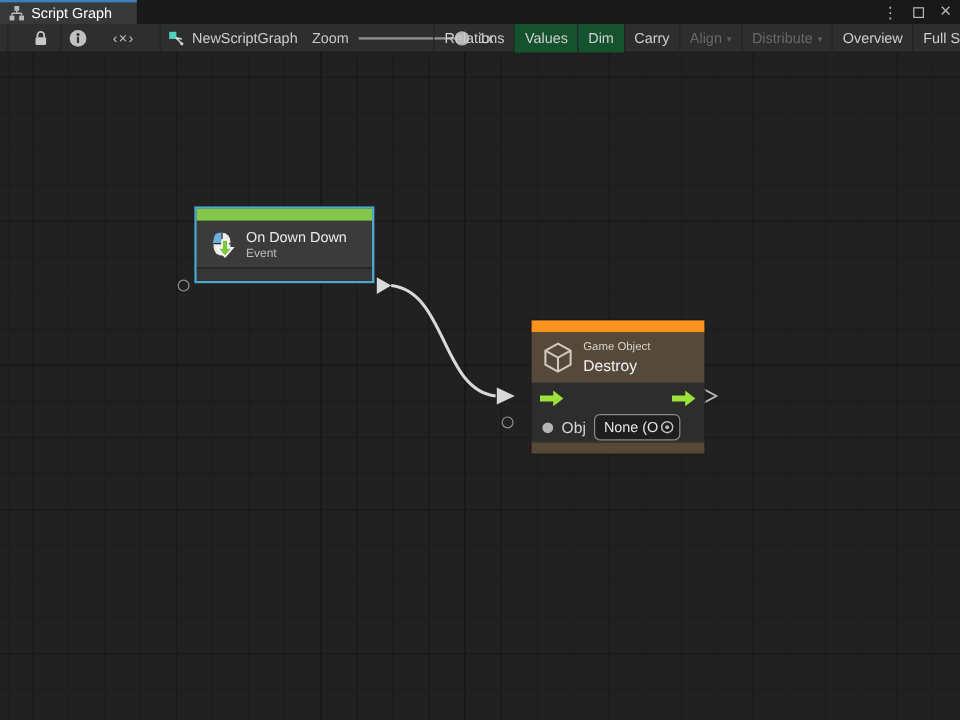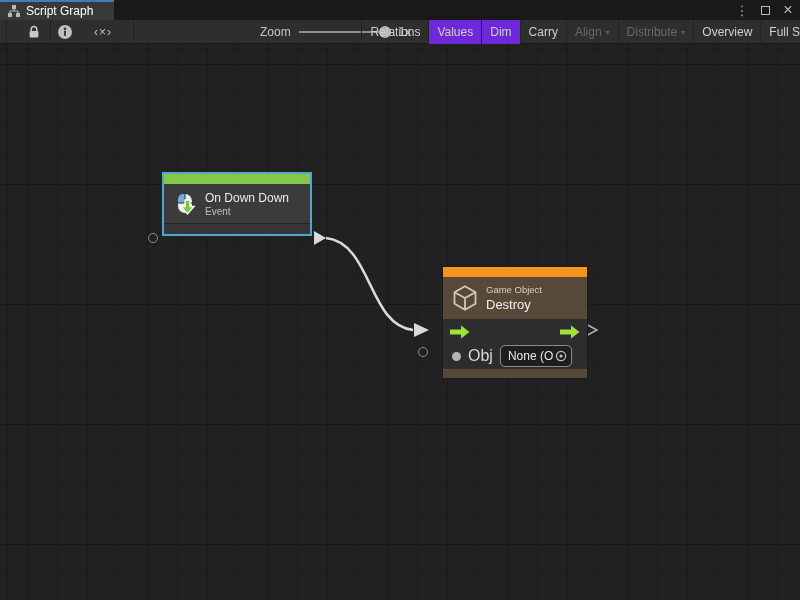--- a/index.html
+++ b/index.html
@@ -26,21 +26,21 @@
   .tb-graphname span { font-size:12px; color:#cfcfcf; }
   .tb-zoom { position:absolute; left:260px; top:0; height:24px; display:flex; align-items:center; gap:8px; }
   .tb-zoom .zlabel { font-size:12px; color:#c6c6c6; }
   .slider { position:relative; width:92px; height:24px; }
   .slider .track { position:absolute; left:0; right:0; top:11px; height:2px; background:#8f8f8f; }
   .slider .handle { position:absolute; right:0; top:6px; width:12px; height:12px; border-radius:50%; background:#b4b4b4; }
   .tb-zoom .zvalue { font-size:12px; color:#c6c6c6; }
   .tb-right { position:absolute; right:0; top:0; height:24px; display:flex; }
   .rb { height:24px; display:flex; align-items:center; gap:4px; padding:0 8px; font-size:12px;
         color:#cfcfcf; border-left:1px solid #232323; white-space:nowrap; }
-  .rb.active { background:#6d28d9; }
+  .rb.active { background:#14532d; }
   .rb.disabled { color:#696969; }
   .rb .dd { font-size:8px; color:#8a8a8a; }
   .rb.disabled .dd { color:#5d5d5d; }
 
   
   .canvas { position:absolute; left:0; top:44px; width:800px; height:556px;
     background-color:#212121;
     background-image:
       repeating-linear-gradient(to right, #181818 0 1px, transparent 1px 120px),
       repeating-linear-gradient(to bottom, #181818 0 1px, transparent 1px 120px),
@@ -75,21 +75,21 @@
   .node-destroy .title { font-size:13px; color:#f2f2f2; margin-top:2px; white-space:nowrap; }
   .node-destroy .row1 { height:25px; justify-content:space-between; padding:0 7px; }
   .node-destroy .row2 { height:24px; padding:0 7px 0 9px; gap:7px; }
   .node-destroy .nfoot { height:10px; background:#57493a; border-top:1px solid #3a3026; }
 
   .field { display:flex; align-items:center; height:22px; background:#1e1e1e;
            border:1px solid #8a8a8a; border-radius:5px; padding:0 4px 0 7px; overflow:hidden; }
   .field .ftext { flex:1; font-size:12px; color:#e6e6e6; white-space:nowrap; overflow:hidden; }
   .field-this { width:76px; }
   .field-none { width:72px; }
-  .objlabel { font-size:16px; color:#d6d6d6; }
+  .objlabel { font-size:13px; color:#d6d6d6; }
 
   .port-circle { position:absolute; width:10px; height:10px; border:1.5px solid #909090;
                  border-radius:50%; background:transparent; }
   .port-dot { width:9px; height:9px; border-radius:50%; background:#b4b4b4; flex:none; }
   .spacer { flex:1; }
   .icon { flex:none; display:block; }
 </style>
 </head>
 <body>
 
@@ -128,20 +128,28 @@
         <circle cx="8" cy="8" r="7" fill="#c0c0c0"></circle>
         <circle cx="8" cy="4.7" r="1.3" fill="#313131"></circle>
         <rect x="7.1" y="6.7" width="1.8" height="5.2" fill="#313131"></rect>
       </svg>
     </div>
     <div class="tb-btn" style="left:78px;width:50px;font-size:12px;letter-spacing:1px;color:#c0c0c0">
       <span>‹×›</span>
     </div>
     <div class="tb-sep" style="left:133px"></div>
 
+    <div class="tb-graphname">
+      <svg class="icon" width="14" height="14" viewBox="0 0 14 14">
+        <rect x="1" y="1.5" width="6" height="6" fill="#4fd0b8"></rect>
+        <path d="M6.5 6.5 L11.3 11.3 M6.5 6.5 L11.5 7.5" stroke="#dadada" stroke-width="1.2" fill="none"></path>
+        <circle cx="11.5" cy="11.5" r="1.3" fill="#dadada"></circle>
+      </svg>
+      <span>NewScriptGraph</span>
+    </div>
 
     <div class="tb-zoom">
       <span class="zlabel">Zoom</span>
       <div class="slider">
         <div class="track"></div>
         <div class="handle"></div>
       </div>
       <span class="zvalue">1x</span>
     </div>
 

